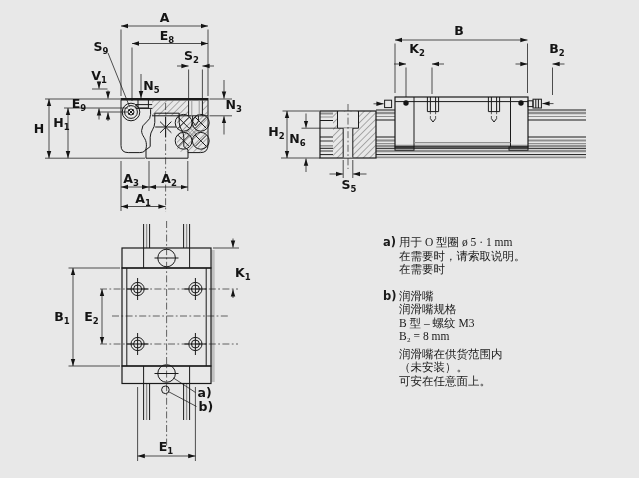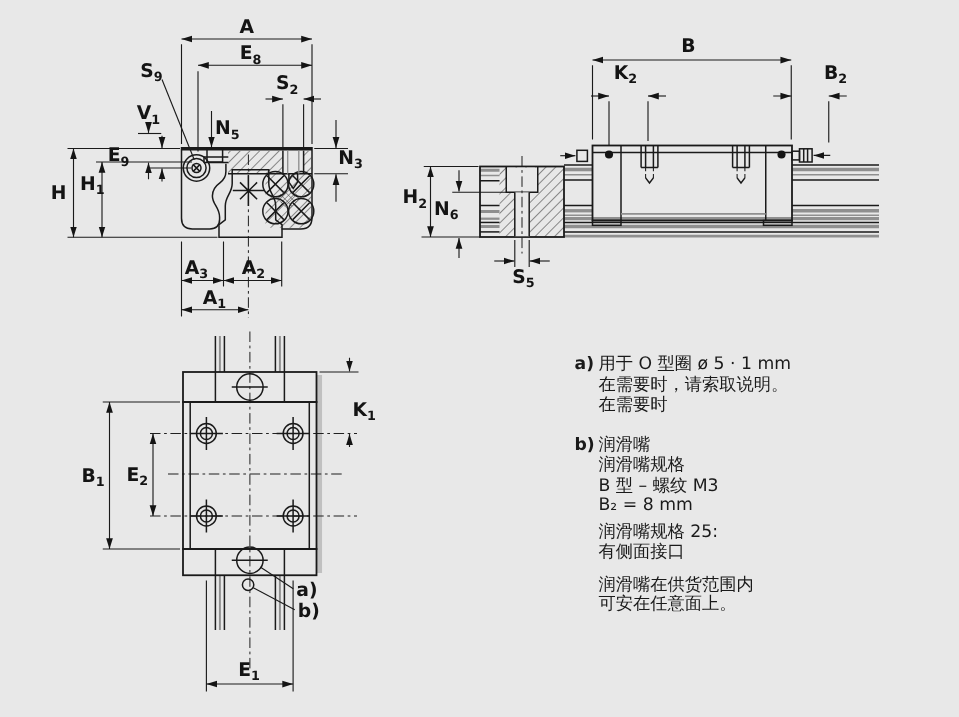--- a/index.html
+++ b/index.html
@@ -15,21 +15,21 @@
   .cl{stroke:#1a1a1a;fill:none;stroke-width:0.65;stroke-dasharray:7 2.4 1.8 2.4;}
   .dsh{stroke:#1a1a1a;fill:none;stroke-width:0.7;stroke-dasharray:2.6 1.8;}
   .lbl{font:700 12.5px "DejaVu Sans",sans-serif;fill:#141414;text-anchor:middle;}
   .lbl .sub{font-size:8.5px;}
   .st{text-anchor:start;}
   
   .notes{position:absolute;left:383px;top:236px;width:254px;
          font:11.5px/13.5px "DejaVu Sans",sans-serif;color:#1a1a1a;}
   .note{display:flex;}
   .mk{width:16px;flex:none;font-weight:700;}
-  .nbody{flex:1;}
+  .nbody{flex:1;font-family:Liberation Serif, serif;}
   .indent{margin-left:16px;}
   .mb-a{margin-bottom:13px;}
   .mb-b{margin-bottom:4px;}
   .mb-c{margin-bottom:8px;}
 </style>
 </head>
 <body>
 
 <div id="stage">
 
@@ -362,23 +362,20 @@
   </div>
   <div class="note mb-b">
     <span class="mk">b)</span>
     <span class="nbody">
       <div>润滑嘴</div>
       <div>润滑嘴规格</div>
       <div>B 型 – 螺纹 M3</div>
       <div>B₂ = 8 mm</div>
     </span>
   </div>
-  <div class="indent mb-c">
-    <div>润滑嘴规格 25:</div>
-    <div>有侧面接口</div>
-  </div>
   <div class="indent">
     <div>润滑嘴在供货范围内</div>
+    <div>（未安装）。</div>
     <div>可安在任意面上。</div>
   </div>
 </div>
 
 </div>
 
 </body></html>

